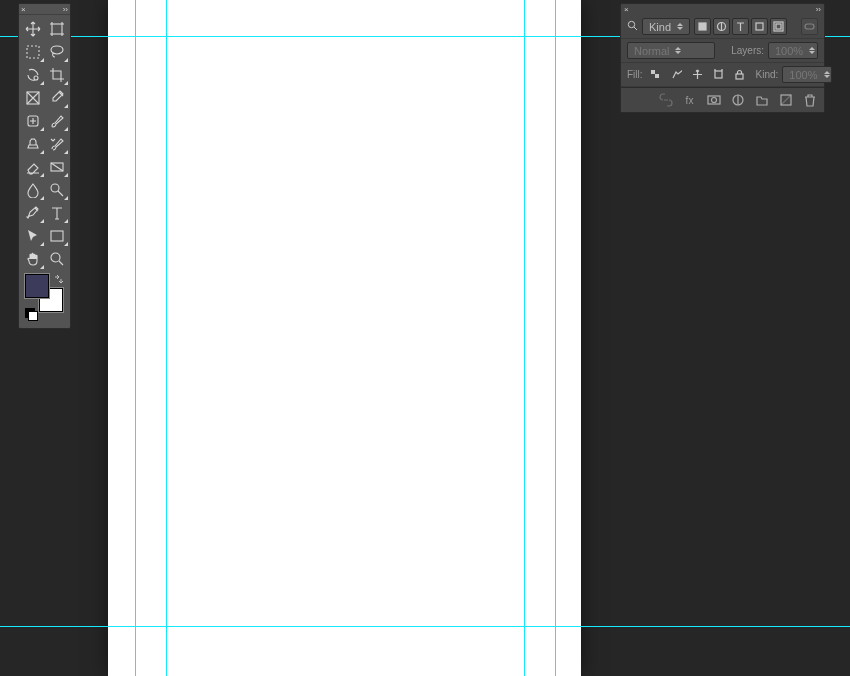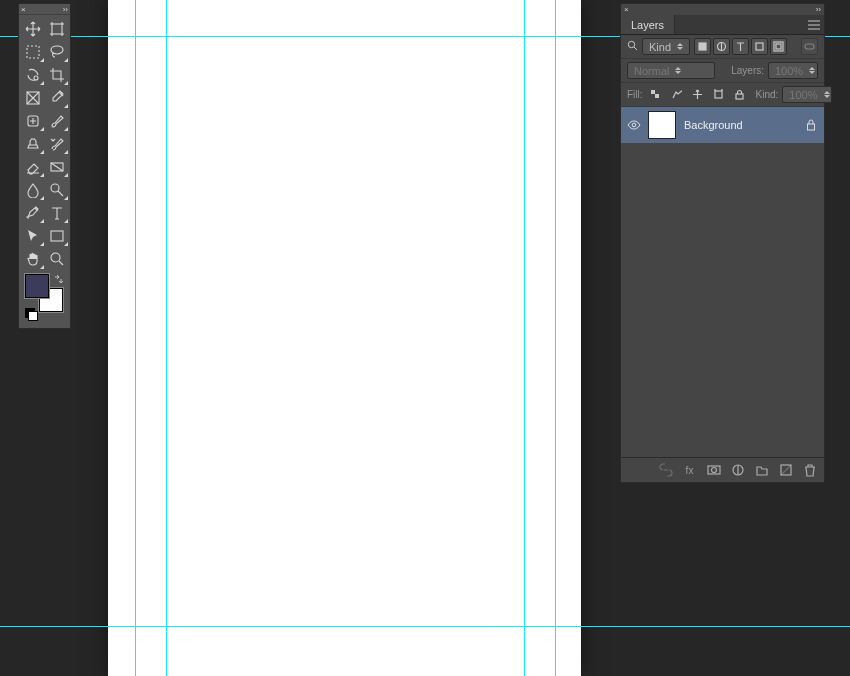--- a/index.html
+++ b/index.html
@@ -232,28 +232,20 @@
     <div class="sw" id="sw-bg" style="background: rgb(255, 255, 255);"></div>
     <div id="sw-mini"></div>
   </div>
 </div>
 
 <div id="layers">
   <div class="panel-head">
     <span style="cursor:pointer">×</span>
     <span style="cursor:pointer">››</span>
   </div>
-  <div class="tabs">
-    <div class="tab">Layers</div>
-    <div class="menu">
-        <svg viewBox="0 0 12 10">
-          <path d="M0 1h12M0 5h12M0 9h12"></path>
-        </svg>
-      </div>
-  </div>
 
   <div class="row">
     <span><svg width="11" height="11" viewBox="0 0 11 11">
           <circle cx="4.5" cy="4.5" r="3.2" stroke="#c8c8c8" fill="none"></circle>
           <path d="M7 7l3 3" stroke="#c8c8c8"></path>
         </svg></span>
     <div class="select" style="width:48px">
       <span>Kind</span>
       <div class="stepper">
           <span class="u"></span>
@@ -352,38 +344,20 @@
     <span class="lbl">Kind:</span>
     <div class="select dim" style="width:50px">
       <span>100%</span>
       <div class="stepper">
           <span class="u"></span>
           <span class="d"></span>
         </div>
     </div>
   </div>
 
-  <div id="layer-list">
-      <div class="layer">
-        <div class="vis">
-          <svg viewBox="0 0 14 10">
-            <path d="M1 5c2-3 4-4 6-4s4 1 6 4c-2 3-4 4-6 4S3 8 1 5z"></path>
-            <circle cx="7" cy="5" r="1.8"></circle>
-          </svg>
-        </div>
-        <div class="thumb" style="background:#ffffff"></div>
-        <div class="name">Background</div>
-        <div class="lock">
-          <svg viewBox="0 0 10 12">
-            <rect x="1.5" y="5" width="7" height="6"></rect>
-            <path d="M3 5V3a2 2 0 0 1 4 0v2"></path>
-          </svg>
-        </div>
-      </div>
-    </div>
 
   <div id="layer-foot">
       <div class="fbtn dim">
         <svg viewBox="0 0 14 14">
           <path d="M4 7a3 3 0 0 1 0-6h2M10 7a3 3 0 0 1 0 6h-2M5 7h4" transform="translate(0 0) scale(1)"></path>
         </svg>
       </div>
       <div class="fbtn">
         <span class="txt">fx</span>
       </div>

